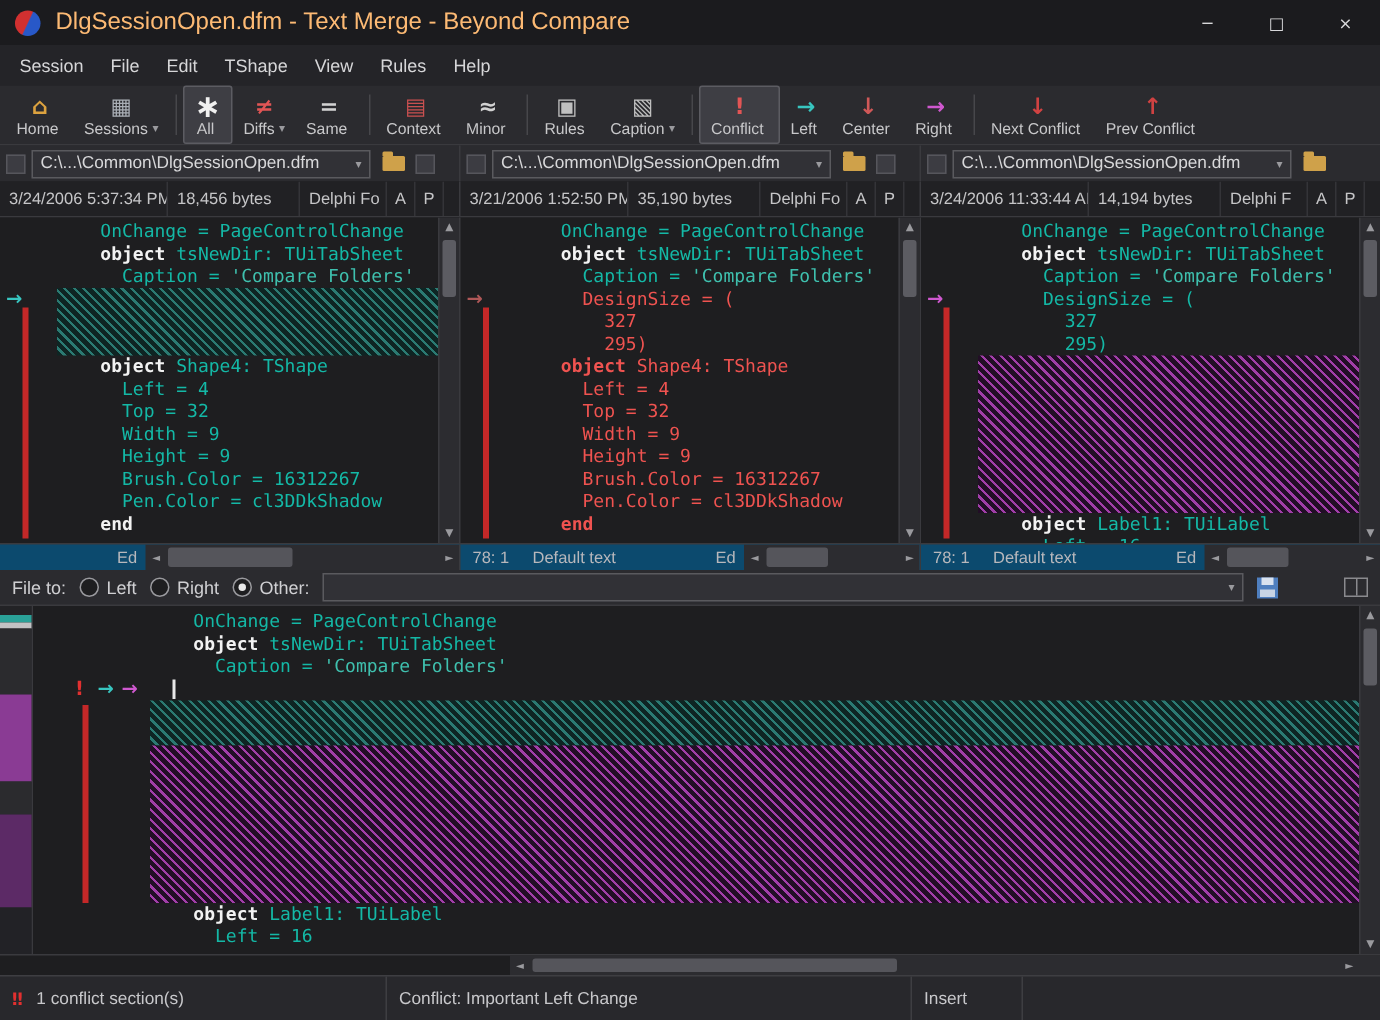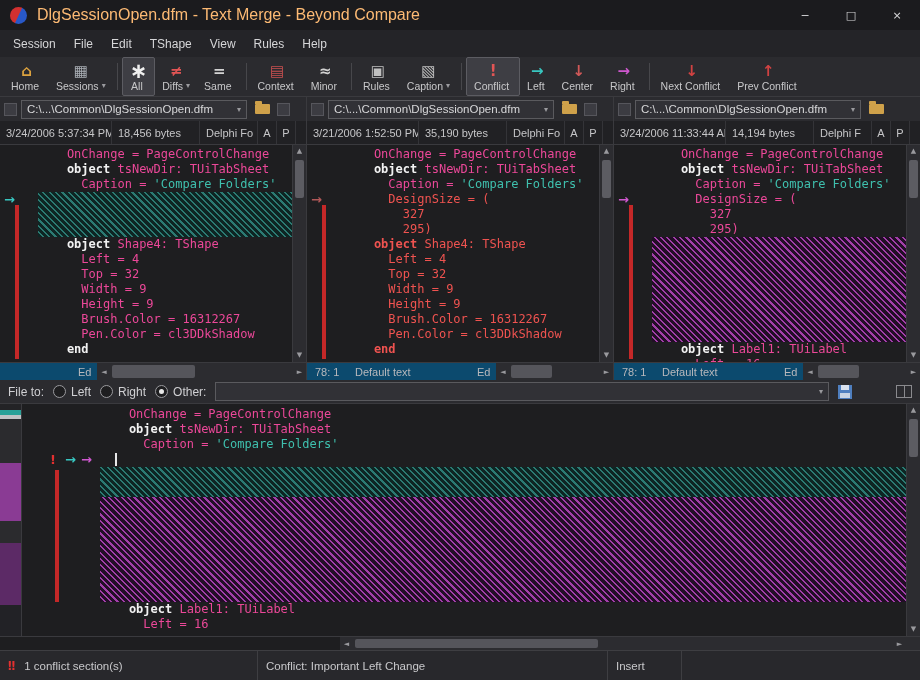--- a/index.html
+++ b/index.html
@@ -56,21 +56,21 @@
   
   .panes{height:217px;flex:none;display:flex;background:#1e1e20}
   .pane{flex:1;display:flex;position:relative;border-right:1px solid #3a3a3e;overflow:hidden}
   .pane:last-child{border-right:none}
   .gutter{width:38px;flex:none;position:relative}
   .garrow{position:absolute;top:47px;left:4px;height:15px;line-height:15px;font-weight:bold;font-size:13px;font-family:"DejaVu Sans",sans-serif}
   .garrow.teal{color:#38c6c0}.garrow.dimred{color:#b05858}.garrow.magenta{color:#cf58cf}
   .redbar{position:absolute;left:15px;top:60px;bottom:3px;width:4px;background:#c42828}
   .code{flex:1;overflow:hidden;padding-top:2px;font-family:"DejaVu Sans Mono",monospace;font-size:12px}
   .l{height:15px;line-height:15px;white-space:pre;overflow:hidden}
-  .l .t{color:#ec4899}
+  .l .t{color:#14b8a6}
   .l .k{color:#f2f2f2;font-weight:bold}
   .l .s{color:#3fc0ae}
   .l.red .t,.l.red .k,.l.red .s{color:#ef5350}
   .l.hteal3{height:45px;background:var(--hatchteal)}
   .l.hteal2{height:30px;background:var(--hatchteal)}
   .l.hpurple7{height:105px;background:var(--hatchpurple)}
   .l.cur{position:relative}
   .l.cur::after{content:"";position:absolute;left:15px;top:1px;width:2px;height:13px;background:#e8e8e8}
   .vscroll{width:14px;flex:none;background:#2c2c30;display:flex;flex-direction:column;border-left:1px solid #3a3a3e}
   .sarrow{height:13px;line-height:13px;text-align:center;font-size:7px;color:#9a9a9e;font-family:"DejaVu Sans",sans-serif}

